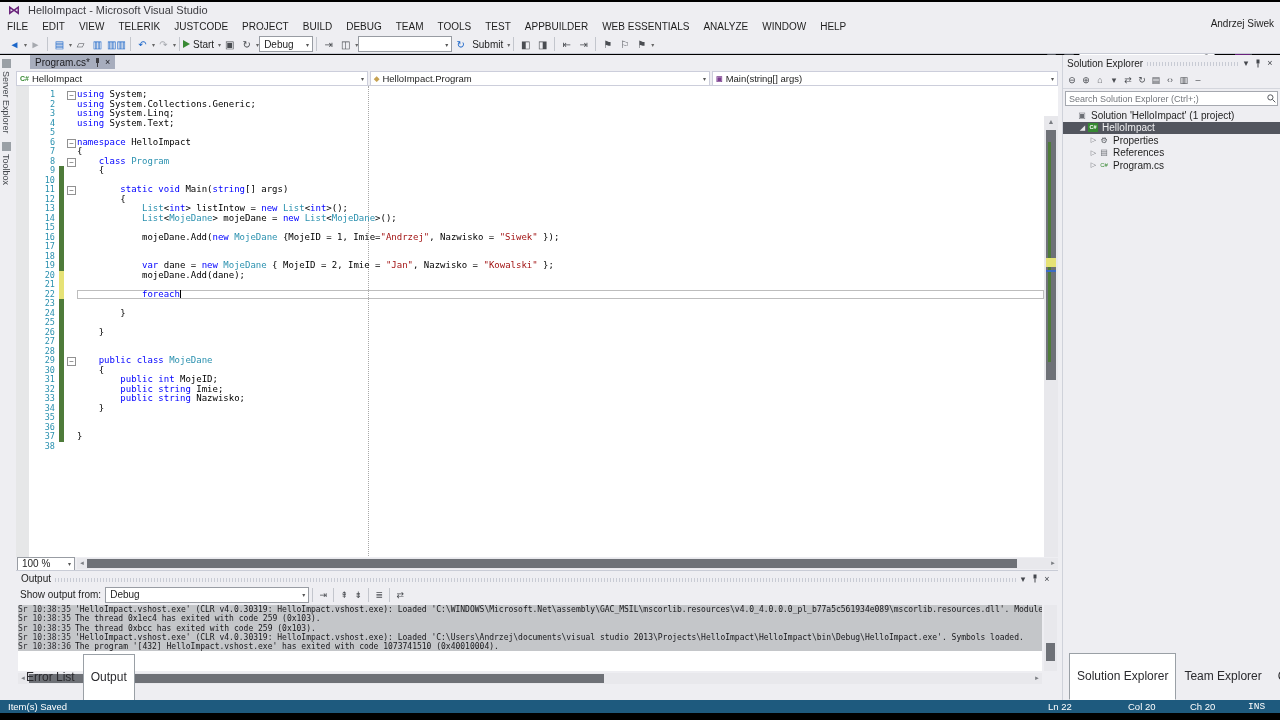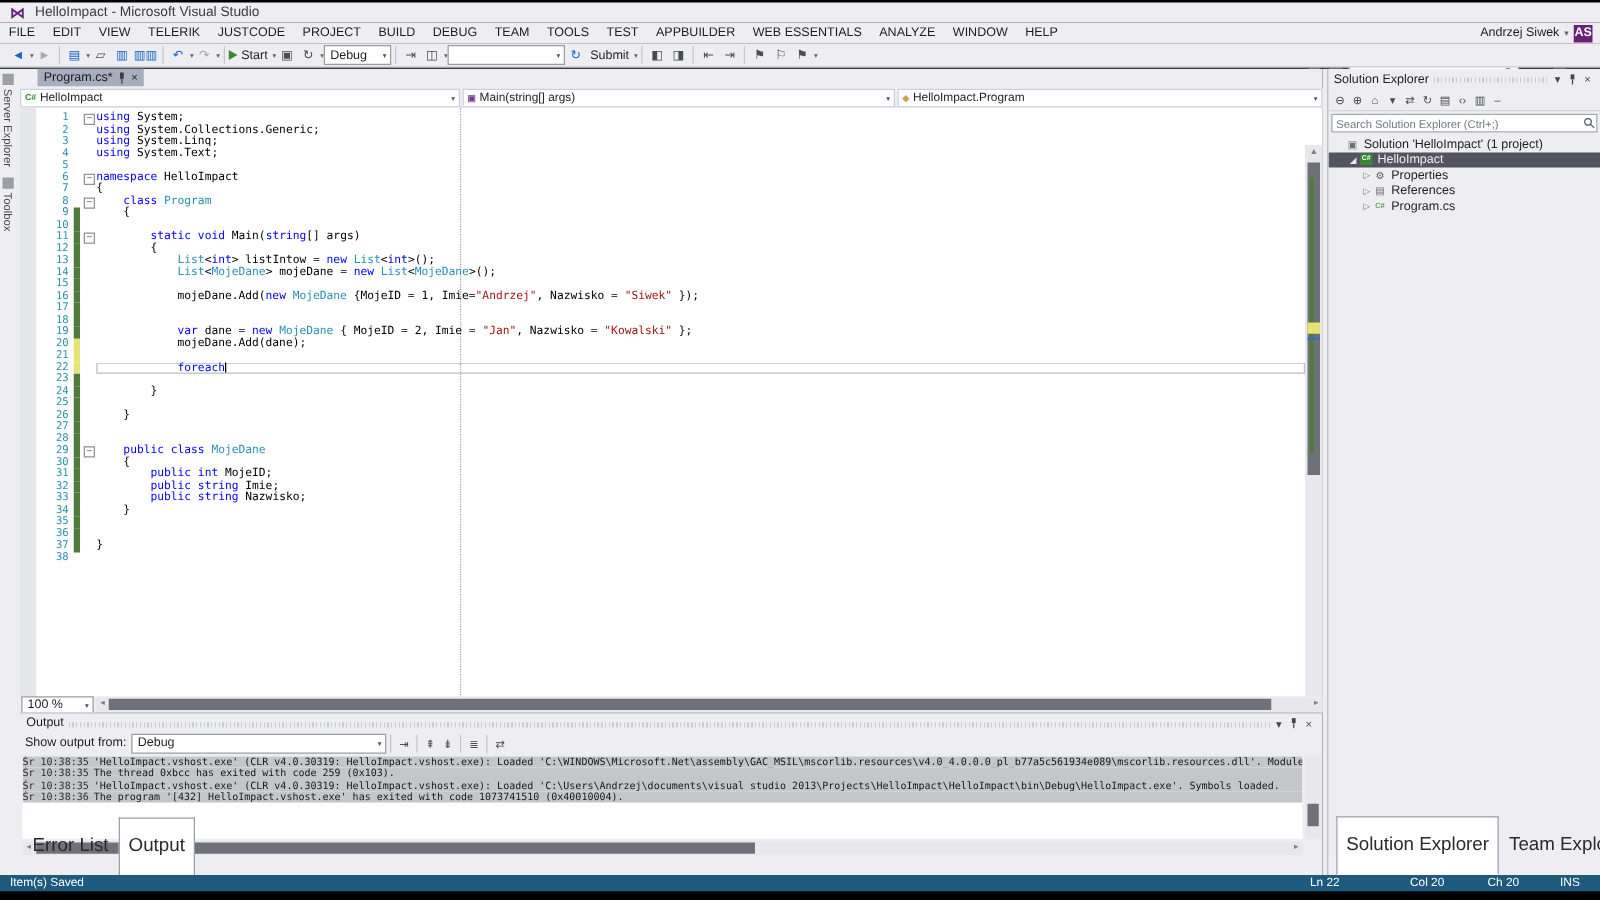--- a/index.html
+++ b/index.html
@@ -12,21 +12,21 @@
   #title-right{right:5px;top:1px;display:flex;align-items:center;gap:4px;margin-top:48px;}
   .tb-ico{width:13px;height:13px;display:flex;align-items:center;justify-content:center;color:#55585e;font-size:10px;}
   #quicklaunch{width:134px;height:13px;background:#fff;border:1px solid #8e9299;display:flex;align-items:center;}
   #quicklaunch .ph{flex:1;font-size:9px;color:#6d7077;padding-left:4px;}
   .winbtn{width:16px;height:13px;display:flex;align-items:center;justify-content:center;color:#44474d;font-size:10px;}
   .rest-sq{width:7px;height:7px;border:1px solid #44474d;}
   .min-bar{width:8px;height:1px;background:#44474d;margin-top:5px;}
   
   #menubar{left:0;top:18px;width:1280px;height:17px;background:#eeeef2;display:flex;align-items:center;}
   .menu-item{font-size:10px;color:#1e1e1e;padding:0 7px;line-height:17px;}
-  #menubar-right{position:absolute;right:6px;top:0;height:17px;display:flex;align-items:center;gap:4px;}
+  #menubar-right{position:absolute;right:6px;top:0;height:17px;display:flex;align-items:center;gap:4px;flex-direction:column;}
   #username{font-size:10px;color:#1e1e1e;}
   #user-caret{font-size:7px;color:#666;}
   #avatar{width:15px;height:14px;background:#68217a;color:#fff;font-size:10px;font-weight:bold;display:flex;align-items:center;justify-content:center;}
   
   #toolbar{left:0;top:35px;width:1280px;height:19px;background:#eeeef2;display:flex;align-items:center;padding-left:6px;box-sizing:border-box;border-bottom:1px solid #c9ccd6;}
   .tbi{min-width:15px;height:16px;display:flex;align-items:center;justify-content:center;font-size:10px;color:#4a4d52;margin:0 1px;}
   .tbi.blue{color:#1b66c9;}
   .tbi.gray{color:#a6a9af;}
   .tbsep{width:1px;height:14px;background:#c3c6cd;margin:0 3px;}
   .tb-caret{font-size:6px;color:#666;margin-left:1px;}
@@ -94,21 +94,21 @@
   #se-search{margin:2px 2px;height:13px;background:#fff;border:1px solid #a5a8af;display:flex;align-items:center;gap:36px;}
   #se-search .ph{flex:1;font-size:9px;color:#74777d;padding-left:3px;white-space:nowrap;overflow:hidden;}
   #solution-tree{margin-top:3px;}
   .trow{height:12.5px;display:flex;align-items:center;font-size:10px;color:#1e1e1e;}
   .trow.sel{background:#52555e;color:#f0f0f2;}
   .t-arrow{width:9px;text-align:center;font-size:7px;color:#6a6d73;flex:none;}
   .trow.sel .t-arrow{color:#e8e8ea;}
   .t-ico{width:12px;text-align:center;font-size:8px;flex:none;margin-right:3px;}
   .t-ico.badge{font-size:5.5px;font-weight:bold;color:#fff;background:#368832;width:10px;height:9px;line-height:9px;margin-left:1px;margin-right:4px;}
   #se-tabs{position:absolute;left:0;right:0;bottom:0;height:15px;display:flex;align-items:flex-end;padding-left:6px;background:#eeeef2;}
-  .ptab{font-size:15px;color:#2a2a2e;padding:16px 7px;height:13px;line-height:12px;border:1px solid transparent;white-space:nowrap;}
+  .ptab{font-size:12px;color:#2a2a2e;padding:16px 7px;height:13px;line-height:12px;border:1px solid transparent;white-space:nowrap;}
   .ptab.active{background:#fff;border-color:#9aa0a6;border-bottom-color:#fff;}
   
   #outputpanel{left:16px;top:570px;width:1042px;height:130px;background:#eeeef2;border-top:1px solid #c9ccd6;}
   #op-title{height:15px;display:flex;align-items:center;padding:0 5px;}
   #op-title .t{font-size:10px;color:#1e1e1e;margin-right:4px;}
   #op-title .dots{flex:1;height:4px;background:repeating-linear-gradient(90deg,#c8cbd4 0 1px,transparent 1px 3px);margin-top:2px;}
   #op-toolbar{height:17px;display:flex;align-items:center;padding-left:4px;}
   #op-toolbar .lbl{font-size:10px;color:#1e1e1e;margin-right:4px;}
   #op-combo{width:202px;height:14px;}
   #output-lines{position:absolute;left:2px;top:34px;right:16px;height:66px;background:#fff;overflow:hidden;}
@@ -254,28 +254,28 @@
       <span class="pin"></span>
       <span style="font-size:9px;">×</span>
     </div>
   </div>
   <div id="navbar" class="abs">
     <div class="navdd" style="width:350px;">
       <span class="nico" style="color:#368832;">C#</span>
       <span class="ntext">HelloImpact</span>
       <span class="ca">▾</span>
     </div>
+    <div class="navdd" style="width:338px;">
+      <span class="nico" style="color:#c7a252;">◆</span>
+      <span class="ntext">HelloImpact.Program</span>
+      <span class="ca">▾</span>
+    </div>
     <div class="navdd" style="flex:1;">
       <span class="nico" style="color:#7b3e8f;">▣</span>
       <span class="ntext">Main(string[] args)</span>
-      <span class="ca">▾</span>
-    </div>
-    <div class="navdd" style="width:338px;">
-      <span class="nico" style="color:#c7a252;">◆</span>
-      <span class="ntext">HelloImpact.Program</span>
       <span class="ca">▾</span>
     </div>
   </div>
   <div id="codearea" class="abs">
     <div id="glyphmargin" class="abs"></div>
     <div id="colguide" class="abs"></div>
     <div id="code-lines">
         <div class="crow">
           <span class="ln">1</span>
           <span class="bar "></span>
@@ -632,20 +632,21 @@
     <span class="tbsep"></span>
     <span class="sei">⇞</span>
     <span class="sei">⇟</span>
     <span class="tbsep"></span>
     <span class="sei">≣</span>
     <span class="tbsep"></span>
     <span class="sei">⇄</span>
   </div>
   <div id="output-lines">
       <div class="orow"><span class="otime">Śr 10:38:35</span><span>'HelloImpact.vshost.exe' (CLR v4.0.30319: HelloImpact.vshost.exe): Loaded 'C:\WINDOWS\Microsoft.Net\assembly\GAC_MSIL\mscorlib.resources\v4.0_4.0.0.0_pl_b77a5c561934e089\mscorlib.resources.dll'. Module was buil</span></div>
+      <div class="orow"><span class="otime">Śr 10:38:35</span><span>The thread 0x1ec4 has exited with code 259 (0x103).</span></div>
       <div class="orow"><span class="otime">Śr 10:38:35</span><span>The thread 0xbcc has exited with code 259 (0x103).</span></div>
       <div class="orow"><span class="otime">Śr 10:38:35</span><span>'HelloImpact.vshost.exe' (CLR v4.0.30319: HelloImpact.vshost.exe): Loaded 'C:\Users\Andrzej\documents\visual studio 2013\Projects\HelloImpact\HelloImpact\bin\Debug\HelloImpact.exe'. Symbols loaded.</span></div>
       <div class="orow"><span class="otime">Śr 10:38:36</span><span>The program '[432] HelloImpact.vshost.exe' has exited with code 1073741510 (0x40010004).</span></div>
     </div>
   <div id="ovscroll">
     <div id="ovthumb"></div>
   </div>
   <div id="ohscroll">
     <span class="hsarr" style="left:0;">◄</span>
     <div id="ohthumb"></div>
@@ -655,14 +656,14 @@
       <div class="ptab">Error List</div>
       <div class="ptab active">Output</div>
     </div>
 </div>
 
 <div id="statusbar" class="abs">
   <span id="sb-msg">Item(s) Saved</span>
   <span class="sb-field">Ln 22</span>
   <span class="sb-field" style="width:62px;">Col 20</span>
   <span class="sb-field" style="width:58px;">Ch 20</span>
-  <span class="sb-field" style="width:32px;">INS</span>
+  <span class="sb-field" style="width:32px;font-family:Liberation Mono, monospace;">INS</span>
 </div>
 
 </body></html>

